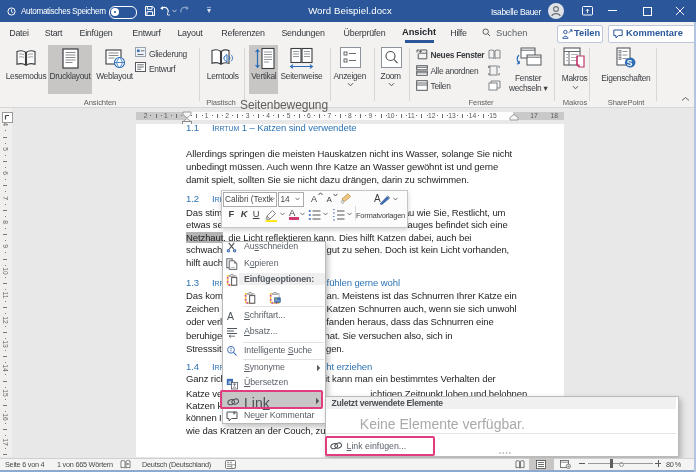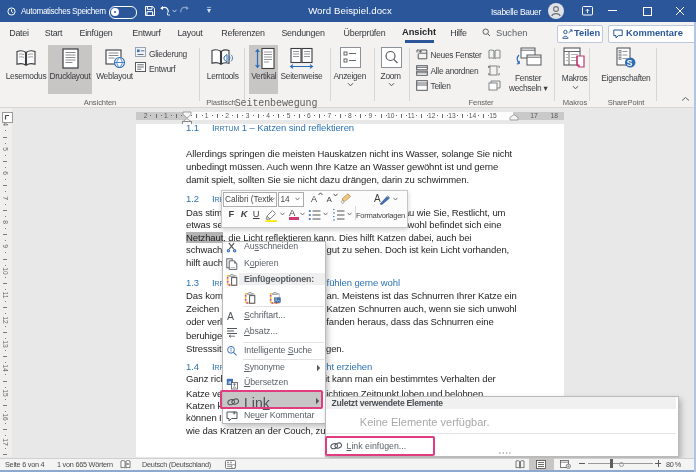--- a/index.html
+++ b/index.html
@@ -110,21 +110,21 @@
 <div class="a" style="left:199.4px;top:48px;width:1px;height:53px;background:#d8d6d4;"></div>
 <div class="a" style="left:243.9px;top:48px;width:1px;height:53px;background:#d8d6d4;"></div>
 <div class="a" style="left:329.5px;top:48px;width:1px;height:53px;background:#d8d6d4;"></div>
 <div class="a" style="left:374.2px;top:48px;width:1px;height:53px;background:#d8d6d4;"></div>
 <div class="a" style="left:409.2px;top:48px;width:1px;height:53px;background:#d8d6d4;"></div>
 <div class="a" style="left:554px;top:48px;width:1px;height:53px;background:#d8d6d4;"></div>
 <div class="a" style="left:589.3px;top:48px;width:1px;height:53px;background:#d8d6d4;"></div>
 <div class="a" style="left:656.3px;top:48px;width:1px;height:53px;background:#d8d6d4;"></div>
 <div class="a" style="left:100px;top:98px;transform:translateX(-50%);font-size:7.6px;color:#605e5c;letter-spacing:-0.1px;">Ansichten</div>
 <div class="a" style="left:221px;top:98px;transform:translateX(-50%);font-size:7.6px;color:#605e5c;letter-spacing:-0.1px;">Plastisch</div>
-<div class="a" style="left:276px;top:98px;transform:translateX(-50%);font-size:10px;color:#605e5c;letter-spacing:-0.1px;font-family:Liberation Mono, monospace;">Seitenbewegung</div>
+<div class="a" style="left:284px;top:98px;transform:translateX(-50%);font-size:12px;color:#605e5c;letter-spacing:-0.1px;">Seitenbewegung</div>
 <div class="a" style="left:481px;top:98px;transform:translateX(-50%);font-size:7.6px;color:#605e5c;letter-spacing:-0.1px;">Fenster</div>
 <div class="a" style="left:575px;top:98px;transform:translateX(-50%);font-size:7.6px;color:#605e5c;letter-spacing:-0.1px;">Makros</div>
 <div class="a" style="left:626px;top:98px;transform:translateX(-50%);font-size:7.6px;color:#605e5c;letter-spacing:-0.1px;">SharePoint</div>
 <div class="a" style="left:681px;top:96px;">
       <svg width="9" height="7" viewBox="0 0 9 7">
         <path d="M1 4.5 4.5 1.5 8 4.5" fill="none" stroke="#5f6368" stroke-width="1"></path>
       </svg>
     </div>
 <div class="a" style="left:15px;top:49px;">
       <svg width="22" height="19" viewBox="0 0 22 19">
@@ -215,21 +215,21 @@
         <path d="M1 1.2 3.5 3.8 6 1.2" fill="none" stroke="#55585c" stroke-width="1"></path>
       </svg>
     </div>
 <div class="a" style="left:416px;top:49px;">
       <svg width="12" height="11" viewBox="0 0 12 11">
         <path d="M1 3.5 1 1 3.5 1 M5 1 10.8 1 10.8 9.8 2.2 9.8 2.2 5" fill="none" stroke="#55585c" stroke-width="1"></path>
         <path d="M2.8 2.2 H6 M4.4 0.6 V3.8" stroke="#55585c" stroke-width="0.9" fill="none"></path>
         <path d="M2.2 4.2 H10.8" stroke="#55585c" stroke-width="0.9"></path>
       </svg>
     </div>
-<div class="a" style="left:430.5px;top:50px;font-size:8.4px;color:#3b3d41;letter-spacing:-0.3px;">Neues Fenster</div>
+<div class="a" style="left:430.5px;top:50px;font-size:8.4px;color:#3b3d41;letter-spacing:-0.3px;font-weight:bold;">Neues Fenster</div>
 <div class="a" style="left:416px;top:64.5px;">
       <svg width="12" height="11" viewBox="0 0 12 11">
         <rect x="0.7" y="0.7" width="10.6" height="4.1" fill="#fff" stroke="#55585c" stroke-width="1"></rect>
         <rect x="0.7" y="6.2" width="10.6" height="4.1" fill="#fff" stroke="#55585c" stroke-width="1"></rect>
         <path d="M0.7 2.3h10.6M0.7 7.8h10.6" stroke="#55585c" stroke-width="0.9"></path>
       </svg>
     </div>
 <div class="a" style="left:430.5px;top:65.5px;font-size:8.4px;color:#3b3d41;letter-spacing:-0.3px;">Alle anordnen</div>
 <div class="a" style="left:416px;top:80px;">
       <svg width="12" height="11" viewBox="0 0 12 11">
@@ -434,53 +434,54 @@
 <div class="a" style="left:4.7px;top:398.8px;width:1.3px;height:1px;background:#7a7a7a;"></div>
 <div class="a" style="left:3.2px;top:404.9px;width:4px;height:1px;background:#7a7a7a;"></div>
 <div class="a" style="left:4.7px;top:411.0px;width:1.3px;height:1px;background:#7a7a7a;"></div>
 <div class="a" style="left:4.7px;top:423.2px;width:1.3px;height:1px;background:#7a7a7a;"></div>
 <div class="a" style="left:3.2px;top:429.3px;width:4px;height:1px;background:#7a7a7a;"></div>
 <div class="a" style="left:4.7px;top:435.4px;width:1.3px;height:1px;background:#7a7a7a;"></div>
 <div class="a" style="left:4.7px;top:447.6px;width:1.3px;height:1px;background:#7a7a7a;"></div>
 <div class="a" style="left:3.2px;top:453.7px;width:4px;height:1px;background:#7a7a7a;"></div>
 <div class="a" style="left:136px;top:124.3px;width:428px;height:333.2px;background:#fff;"></div>
 <div class="a" style="left:186px;top:122.1px;font-size:9.5px;letter-spacing:-0.1px;color:#2e74b5;white-space:nowrap;">1.1</div>
-<div class="a" style="left:212px;top:122.1px;font-size:9.5px;letter-spacing:-0.1px;color:#2e74b5;white-space:nowrap;font-variant:small-caps;">Irrtum 1 – <span style="font-variant:normal;">Katzen sind reflektieren</span></div>
+<div class="a" style="left:212px;top:122.1px;font-size:9.5px;letter-spacing:-0.1px;color:#2e74b5;white-space:nowrap;font-variant:small-caps;">Irrtum 1 – <span style="font-variant:normal;">Katzen sind verwendete</span></div>
 <div class="a" style="left:186px;top:147.8px;font-size:9.5px;letter-spacing:-0.1px;color:#1f1f1f;white-space:nowrap;">Allerdings springen die meisten Hauskatzen nicht ins Wasser, solange Sie nicht</div>
 <div class="a" style="left:186px;top:173.6px;font-size:9.5px;letter-spacing:-0.1px;color:#1f1f1f;white-space:nowrap;">damit spielt, sollten Sie sie nicht dazu drängen, darin zu schwimmen.</div>
 <div class="a" style="left:186px;top:160.7px;font-size:9.5px;letter-spacing:-0.1px;color:#1f1f1f;white-space:nowrap;">unbedingt müssen. Auch wenn Ihre Katze an Wasser gewöhnt ist und gerne</div>
 <div class="a" style="left:186px;top:192.9px;font-size:9.5px;letter-spacing:-0.1px;color:#2e74b5;white-space:nowrap;">1.2</div>
 <div class="a" style="left:212px;top:192.9px;font-size:9.5px;letter-spacing:-0.1px;color:#2e74b5;white-space:nowrap;font-variant:small-caps;">Irrtum 2 – <span style="font-variant:normal;">Katzen können im</span></div>
 <div class="a" style="left:186px;top:206.5px;font-size:9.5px;letter-spacing:-0.1px;color:#1f1f1f;white-space:nowrap;">Das stimmt nicht ganz</div>
 <div class="a" style="left:403.9px;top:206.5px;font-size:9.5px;letter-spacing:-0.1px;color:#1f1f1f;white-space:nowrap;">au wie Sie, Restlicht, um</div>
 <div class="a" style="left:186px;top:219.2px;font-size:9.5px;letter-spacing:-0.1px;color:#1f1f1f;white-space:nowrap;">etwas sehen zu können</div>
-<div class="a" style="left:407.6px;top:219.2px;font-size:9.5px;letter-spacing:-0.1px;color:#1f1f1f;white-space:nowrap;">wohl befindet sich eine</div>
+<div class="a" style="left:407.6px;top:219.2px;font-size:9.5px;letter-spacing:-0.1px;color:#1f1f1f;white-space:nowrap;">auges befindet sich eine</div>
 <div class="a" style="left:186px;top:231.6px;font-size:9.5px;letter-spacing:-0.1px;color:#1f1f1f;white-space:nowrap;"><span style="background:#b3b3b3;">Netzhaut</span>, die Licht reflektieren kann. Dies hilft Katzen dabei, auch bei</div>
 <div class="a" style="left:186px;top:244.3px;font-size:9.5px;letter-spacing:-0.1px;color:#1f1f1f;white-space:nowrap;">schwachem Licht noch</div>
 <div class="a" style="left:326.6px;top:244.3px;font-size:9.5px;letter-spacing:-0.1px;color:#1f1f1f;white-space:nowrap;">gut zu sehen. Doch ist kein Licht vorhanden,</div>
 <div class="a" style="left:186px;top:257.3px;font-size:9.5px;letter-spacing:-0.1px;color:#1f1f1f;white-space:nowrap;">hilft auch kein Katzenauge.</div>
 <div class="a" style="left:186px;top:276.9px;font-size:9.5px;letter-spacing:-0.1px;color:#2e74b5;white-space:nowrap;">1.3</div>
 <div class="a" style="left:212px;top:276.9px;font-size:9.5px;letter-spacing:-0.1px;color:#2e74b5;white-space:nowrap;font-variant:small-caps;">Irrtum 3 – <span style="font-variant:normal;">Schnurrende</span></div>
 <div class="a" style="left:326.6px;top:276.9px;font-size:9.5px;letter-spacing:-0.1px;color:#2e74b5;white-space:nowrap;">fühlen gerne wohl</div>
 <div class="a" style="left:186px;top:289.9px;font-size:9.5px;letter-spacing:-0.1px;color:#1f1f1f;white-space:nowrap;">Das kommt darauf an. Meist</div>
 <div class="a" style="left:326.5px;top:289.9px;font-size:9.5px;letter-spacing:-0.1px;color:#1f1f1f;white-space:nowrap;">an. Meistens ist das Schnurren Ihrer Katze ein</div>
 <div class="a" style="left:186px;top:303.0px;font-size:9.5px;letter-spacing:-0.1px;color:#1f1f1f;white-space:nowrap;">Zeichen von Wohlbefinden.</div>
 <div class="a" style="left:326.5px;top:303.0px;font-size:9.5px;letter-spacing:-0.1px;color:#1f1f1f;white-space:nowrap;">Katzen Schnurren auch, wenn sie sich unwohl</div>
 <div class="a" style="left:186px;top:316.3px;font-size:9.5px;letter-spacing:-0.1px;color:#1f1f1f;white-space:nowrap;">oder verletzt fühlen. Forsch</div>
 <div class="a" style="left:326.3px;top:316.3px;font-size:9.5px;letter-spacing:-0.1px;color:#1f1f1f;white-space:nowrap;">fanden heraus, dass das Schnurren eine</div>
 <div class="a" style="left:186px;top:329.6px;font-size:9.5px;letter-spacing:-0.1px;color:#1f1f1f;white-space:nowrap;">beruhigende Wirkung auf Kat</div>
+<div class="a" style="left:324.6px;top:329.6px;font-size:9.5px;letter-spacing:-0.1px;color:#1f1f1f;white-space:nowrap;">hat. Sie versuchen also, sich in</div>
 <div class="a" style="left:186px;top:342.6px;font-size:9.5px;letter-spacing:-0.1px;color:#1f1f1f;white-space:nowrap;">Stresssituationen selbst zu</div>
 <div class="a" style="left:326px;top:342.6px;font-size:9.5px;letter-spacing:-0.1px;color:#1f1f1f;white-space:nowrap;">gen.</div>
 <div class="a" style="left:186px;top:361.0px;font-size:9.5px;letter-spacing:-0.1px;color:#2e74b5;white-space:nowrap;">1.4</div>
 <div class="a" style="left:212px;top:361.0px;font-size:9.5px;letter-spacing:-0.1px;color:#2e74b5;white-space:nowrap;font-variant:small-caps;">Irrtum 4 – <span style="font-variant:normal;">Katzen lassen</span></div>
 <div class="a" style="left:326.3px;top:361.0px;font-size:9.5px;letter-spacing:-0.1px;color:#2e74b5;white-space:nowrap;">ht erziehen</div>
 <div class="a" style="left:186px;top:373.3px;font-size:9.5px;letter-spacing:-0.1px;color:#1f1f1f;white-space:nowrap;">Ganz richtig ist das nicht. Mi</div>
 <div class="a" style="left:324.9px;top:373.3px;font-size:9.5px;letter-spacing:-0.1px;color:#1f1f1f;white-space:nowrap;">it kann man ein bestimmtes Verhalten der</div>
 <div class="a" style="left:186px;top:387.6px;font-size:9.5px;letter-spacing:-0.1px;color:#1f1f1f;white-space:nowrap;">Katze verstärken oder ab</div>
-<div class="a" style="left:326.3px;top:387.6px;font-size:9.5px;letter-spacing:-0.1px;color:#1f1f1f;white-space:nowrap;">ichtigen Zeitpunkt loben und belohnen.</div>
+<div class="a" style="left:326.3px;top:387.6px;font-size:9.5px;letter-spacing:-0.1px;color:#1f1f1f;white-space:nowrap;padding-left:44px;">ichtigen Zeitpunkt loben und belohnen.</div>
 <div class="a" style="left:186px;top:399.9px;font-size:9.5px;letter-spacing:-0.1px;color:#1f1f1f;white-space:nowrap;">Katzen können lernen, auf</div>
 <div class="a" style="left:186px;top:412.1px;font-size:9.5px;letter-spacing:-0.1px;color:#1f1f1f;white-space:nowrap;">können Ihrer Katze zeigen,</div>
 <div class="a" style="left:186px;top:425.1px;font-size:9.5px;letter-spacing:-0.1px;color:#1f1f1f;white-space:nowrap;">wie das Kratzen an der Couch, zu unterbinden.</div>
 <div class="a" style="left:220.7px;top:190px;width:185.5px;height:35.5px;background:#fcfcfc;border:1px solid #c6c6c6;box-shadow:0 2px 5px rgba(0,0,0,0.18);z-index:5;"></div>
 <div class="a" style="left:222.8px;top:192px;width:52px;height:13px;background:#fff;border:1px solid #ababab;z-index:6;"></div>
 <div class="a" style="left:225px;top:194px;font-size:8.3px;color:#444;white-space:nowrap;overflow:hidden;width:48px;z-index:6;">Calibri (Textk</div>
 <div class="a" style="left:270px;top:196.5px;z-index:6;">
       <svg width="5" height="4" viewBox="0 0 5 4">
         <path d="M0.5 0.8 2.5 3 4.5 0.8" fill="none" stroke="#666" stroke-width="0.9"></path>
       </svg>
@@ -695,21 +696,21 @@
 <div class="a" style="left:226px;top:410.5px;z-index:11;">
       <svg width="12" height="11" viewBox="0 0 12 11">
         <path d="M1 1 H11 V7.5 H5.5 L3 10 V7.5 H1z" fill="#fff" stroke="#50565c" stroke-width="1"></path>
         <path d="M8.2 0.5 V3.5 M6.8 2 H9.7" stroke="#50565c" stroke-width="0.9"></path>
       </svg>
     </div>
 <div class="a" style="left:244px;top:410.4px;font-size:8.8px;letter-spacing:-0.1px;color:#595f66;white-space:nowrap;z-index:11;">Ne<span style="text-decoration:underline;">u</span>er Kommentar</div>
 <div class="a" style="left:324.5px;top:395.6px;width:352px;height:59.4px;background:#fff;border:1px solid #bababa;box-shadow:2px 3px 6px rgba(0,0,0,0.25);z-index:15;"></div>
 <div class="a" style="left:325.5px;top:396.6px;width:350px;height:12.6px;background:#f0f0f0;z-index:16;"></div>
 <div class="a" style="left:331.6px;top:398px;font-size:8.6px;font-weight:bold;color:#4a4f54;letter-spacing:-0.25px;z-index:16;">Zuletzt verwendete Elemente</div>
-<div class="a" style="left:359.8px;top:416px;font-size:11px;color:#a9a9a9;z-index:16;">Keine Elemente verfügbar.</div>
+<div class="a" style="left:359.8px;top:416px;font-size:14px;color:#a9a9a9;z-index:16;">Keine Elemente verfügbar.</div>
 <div class="a" style="left:325.5px;top:433.4px;width:350px;height:1px;background:#e4e4e4;z-index:16;"></div>
 <div class="a" style="left:329.8px;top:442.2px;z-index:16;">
       <svg width="13" height="8" viewBox="0 0 13 8">
         <ellipse cx="4.2" cy="4.2" rx="3.4" ry="2.5" fill="none" stroke="#50565c" stroke-width="1.1" transform="rotate(-18 4.2 4.2)"></ellipse>
         <ellipse cx="8.2" cy="3.6" rx="3.4" ry="2.5" fill="none" stroke="#50565c" stroke-width="1.1" transform="rotate(-18 8.2 3.6)"></ellipse>
       </svg>
     </div>
 <div class="a" style="left:346.5px;top:440.6px;font-size:8.8px;color:#595f66;z-index:16;"><span style="text-decoration:underline;">L</span>ink einfügen...</div>
 <div class="a" style="left:499px;top:451.5px;width:12px;height:2px;z-index:16;">
       <svg width="12" height="2" viewBox="0 0 12 2">

